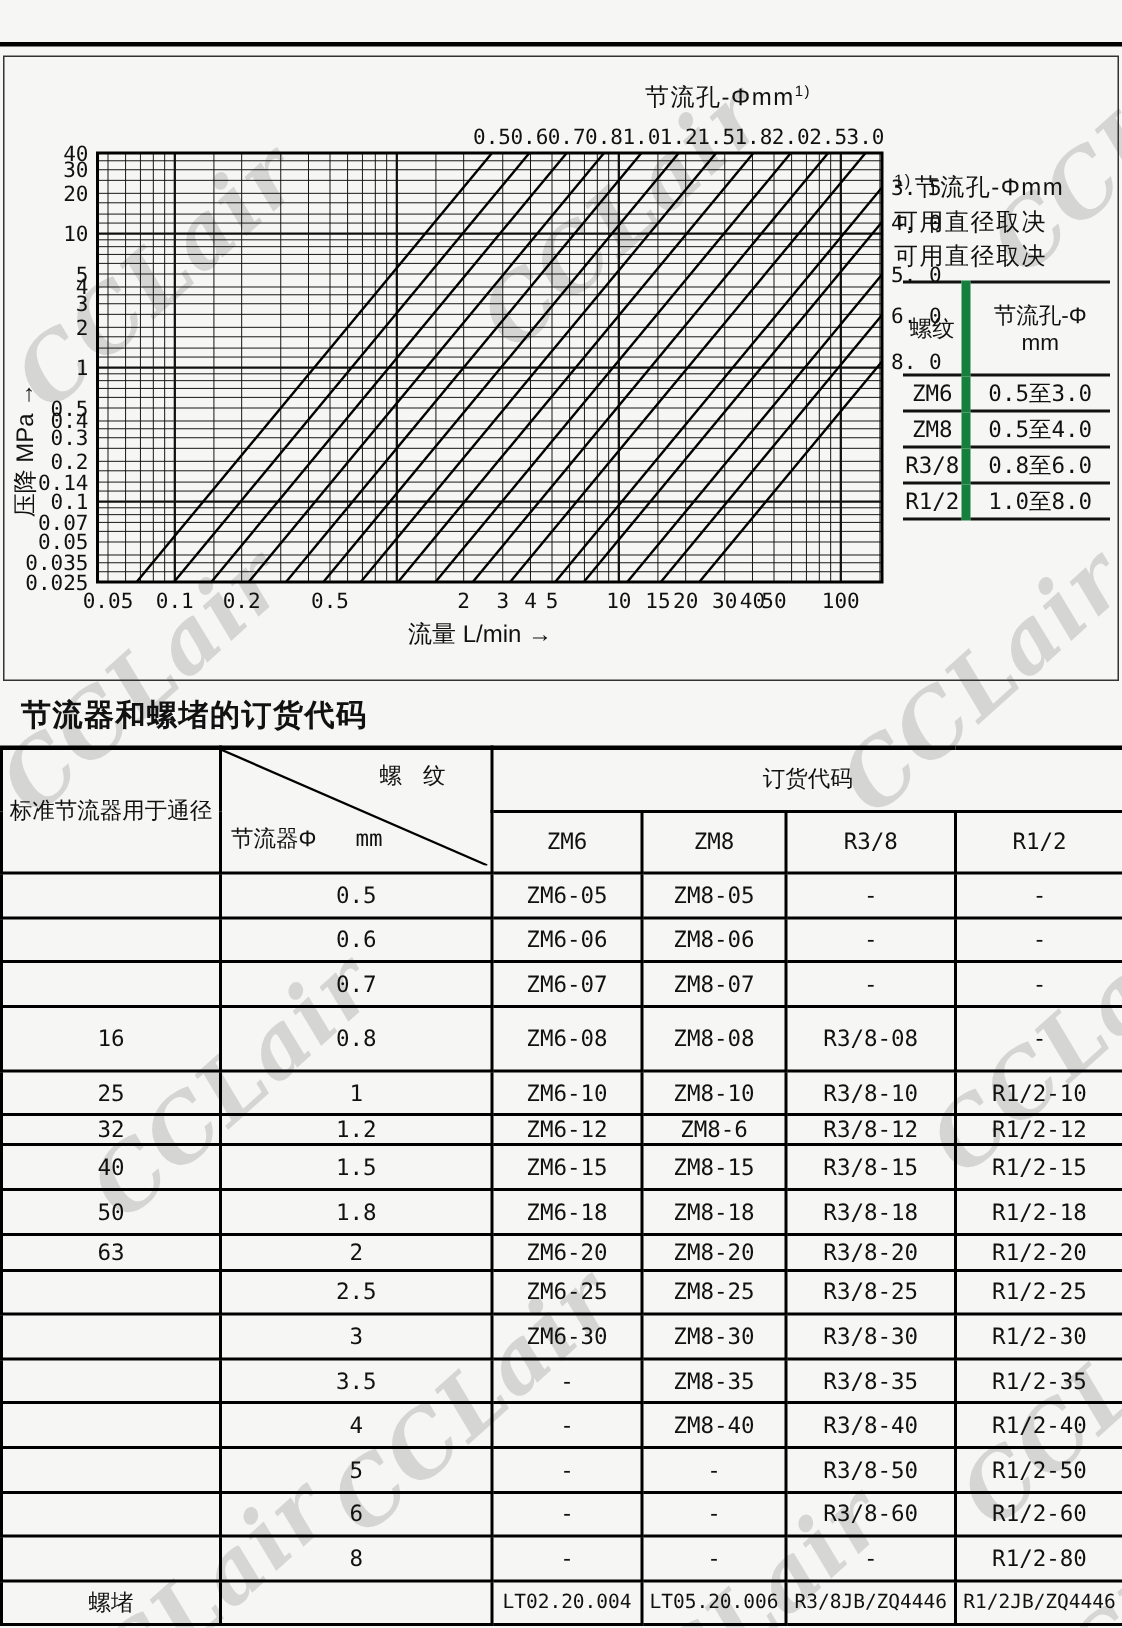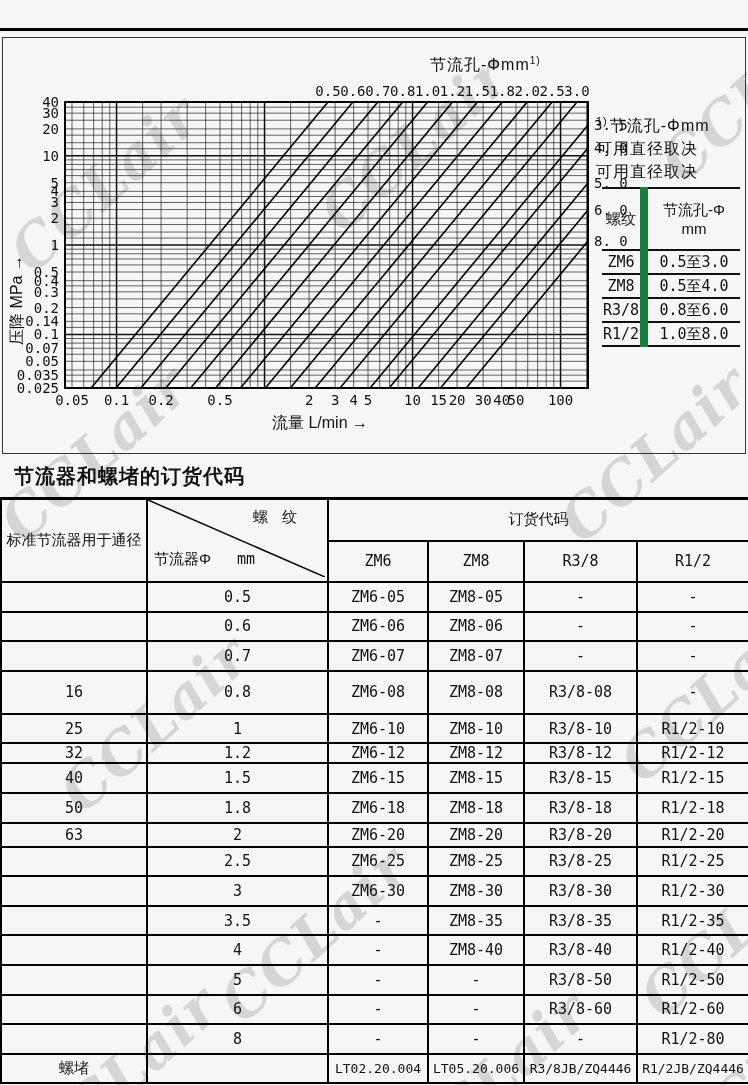--- a/index.html
+++ b/index.html
@@ -45,21 +45,21 @@
   }
   .note sup{font-size:11px;margin-right:2px;}
   table.mini{
     position:absolute;left:602px;top:187px;width:138px;
     border-collapse:collapse;table-layout:fixed;font-size:15px;
   }
   table.mini td{
     border-top:2px solid #111;border-bottom:2px solid #111;
     text-align:center;vertical-align:middle;padding:1px 0;
   }
-  table.mini td.c2{border-left:8px solid #15803d;
+  table.mini td.c2{border-left:6px solid #15803d;
     font-family:"DejaVu Sans Mono","Liberation Mono",monospace;}
   table.mini tr.hd td{height:58px;font-family:"Liberation Sans",sans-serif;}
   table.mini tr.bd td{height:20px;}
   
   table.order{
     position:absolute;left:0;top:497px;width:748px;
     border-collapse:collapse;table-layout:fixed;
     font-size:15px;
   }
   table.order td{
@@ -375,21 +375,21 @@
             <td class="mono">1</td>
             <td class="mono">ZM6-10</td>
             <td class="mono">ZM8-10</td>
             <td class="mono">R3/8-10</td>
             <td class="mono">R1/2-10</td>
           </tr>
           <tr style="height: 18px;">
             <td class="mono">32</td>
             <td class="mono">1.2</td>
             <td class="mono">ZM6-12</td>
-            <td class="mono">ZM8-12</td>
+            <td class="mono">ZM8-6</td>
             <td class="mono">R3/8-12</td>
             <td class="mono">R1/2-12</td>
           </tr>
           <tr style="height: 29.6px;">
             <td class="mono">40</td>
             <td class="mono">1.5</td>
             <td class="mono">ZM6-15</td>
             <td class="mono">ZM8-15</td>
             <td class="mono">R3/8-15</td>
             <td class="mono">R1/2-15</td>

